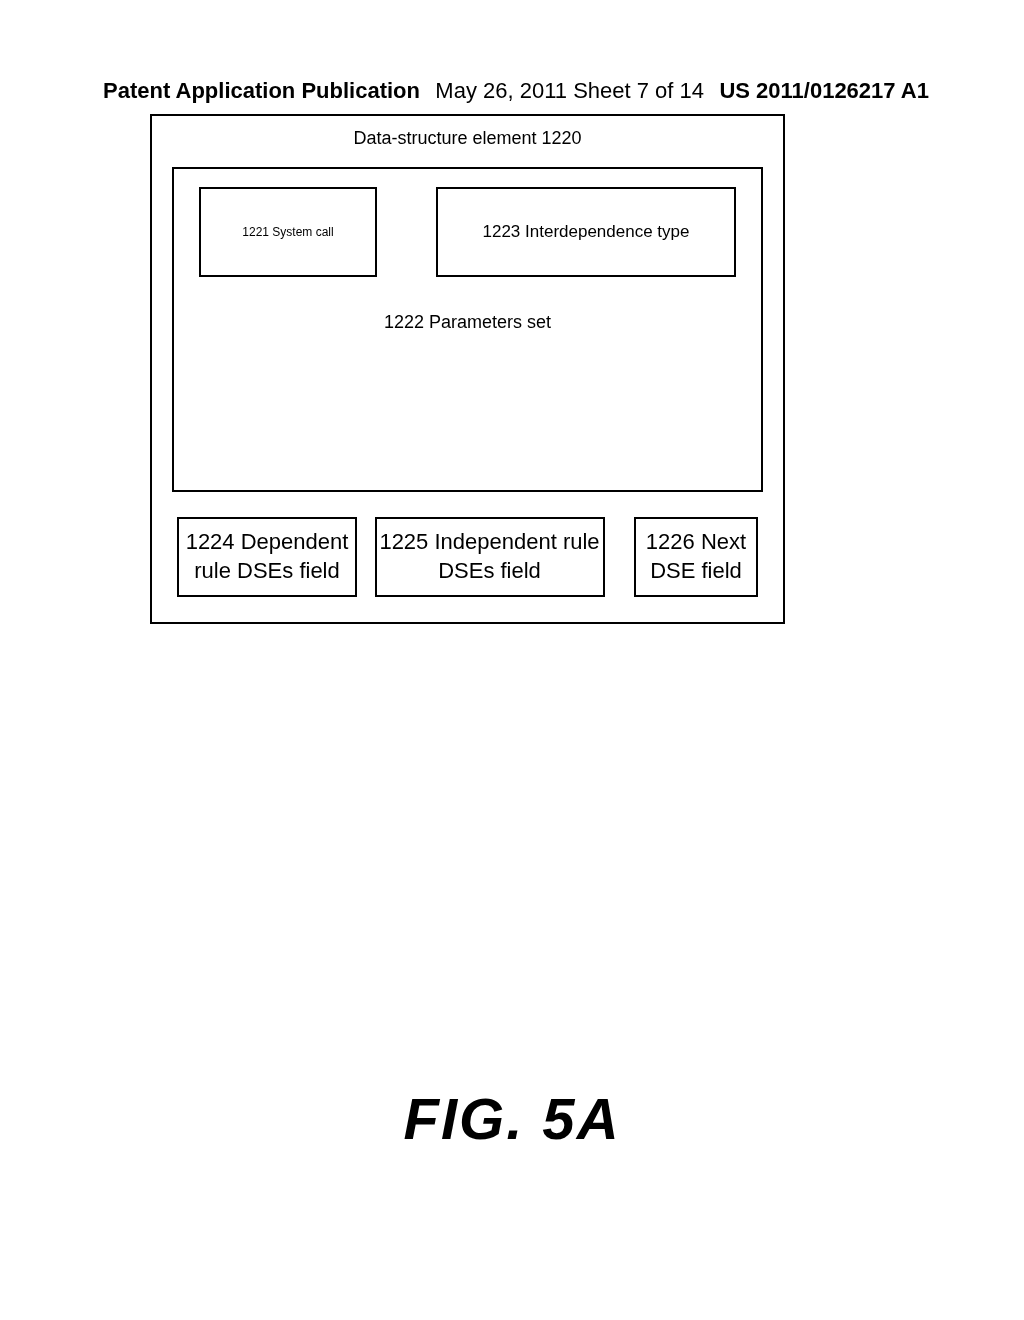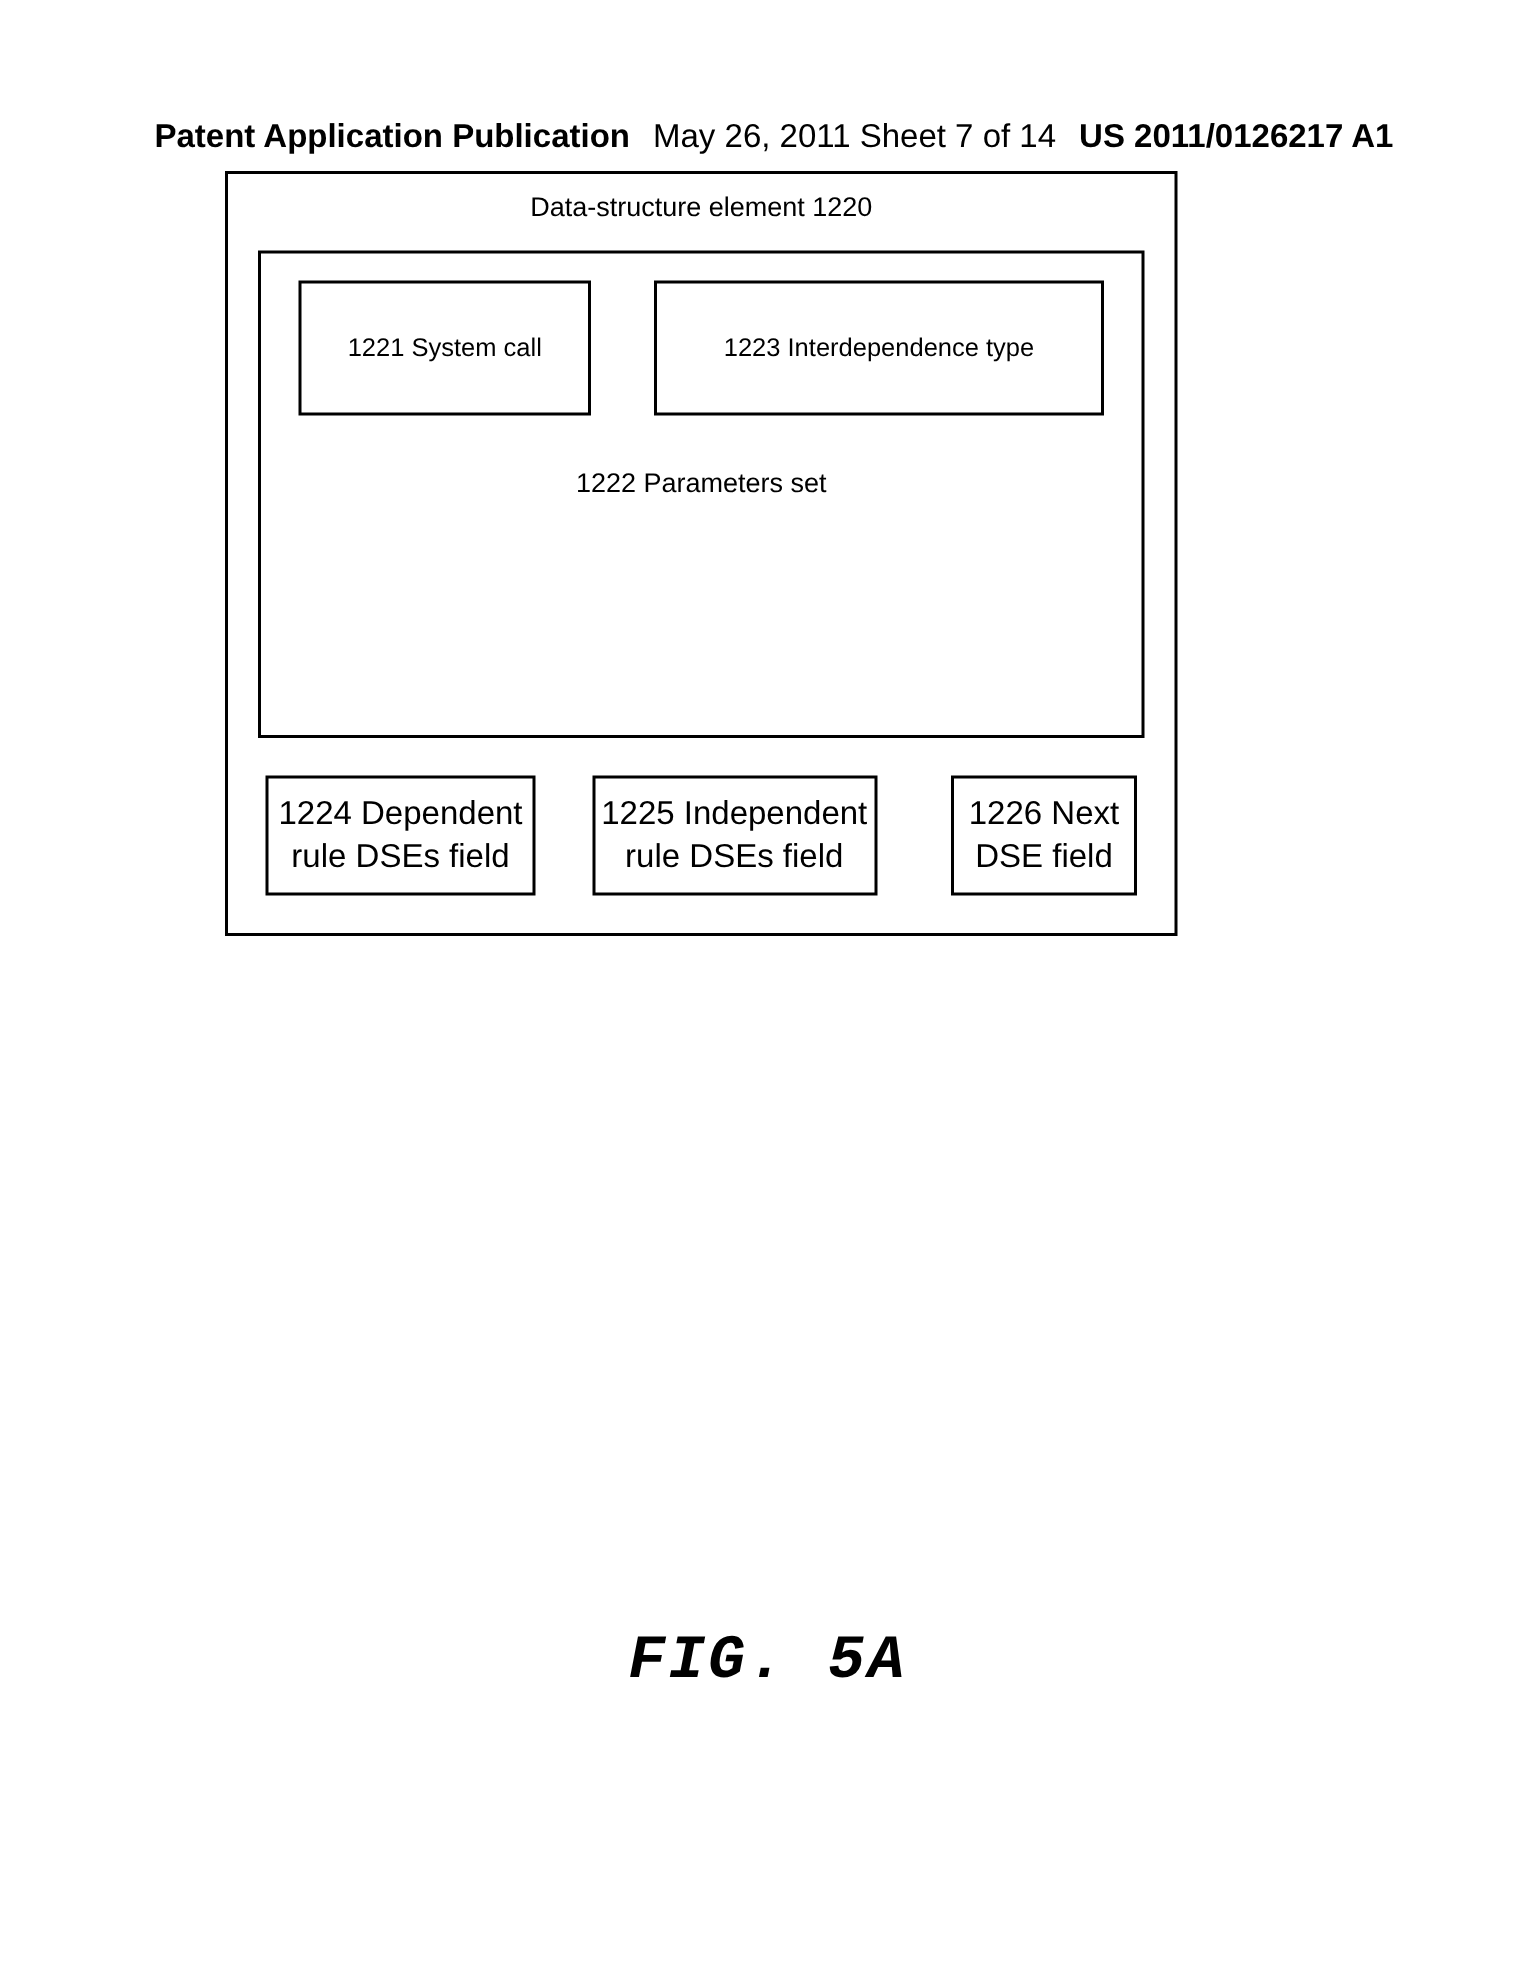--- a/index.html
+++ b/index.html
@@ -50,27 +50,27 @@
       padding: 18px 25px 20px 25px;
       margin-bottom: 25px;
     }
     .top-row {
       display: flex;
       justify-content: space-between;
       margin-bottom: 35px;
     }
     .box-small-left {
       border: 2px solid #000;
-      width: 195px;
+      width: 178px;
       height: 90px;
       display: flex;
       align-items: center;
       justify-content: center;
       text-align: center;
-      font-size: 17px;
+      font-size: 12px;
     }
     .box-small-right {
       border: 2px solid #000;
       width: 300px;
       height: 90px;
       display: flex;
       align-items: center;
       justify-content: center;
       text-align: center;
       font-size: 17px;
@@ -92,34 +92,34 @@
       align-items: center;
       justify-content: center;
       text-align: center;
       font-size: 22px;
       line-height: 1.3;
     }
     .bottom-box-1 {
       width: 180px;
     }
     .bottom-box-2 {
-      width: 190px;
+      width: 230px;
     }
     .bottom-box-3 {
       width: 124px;
       margin-left: 12px;
     }
     .figure-label {
       position: absolute;
       top: 1085px;
       left: 0;
       width: 1024px;
       text-align: center;
-      font-family: Liberation Mono, monospace;
-      font-size: 41px;
+      font-family: Liberation Sans, sans-serif;
+      font-size: 58px;
       font-weight: bold;
       font-style: italic;
       letter-spacing: 2px;
     }
   </style>
 </head>
 <body>
 
 <div class="header">
   <span class="header-left">Patent Application Publication</span>

